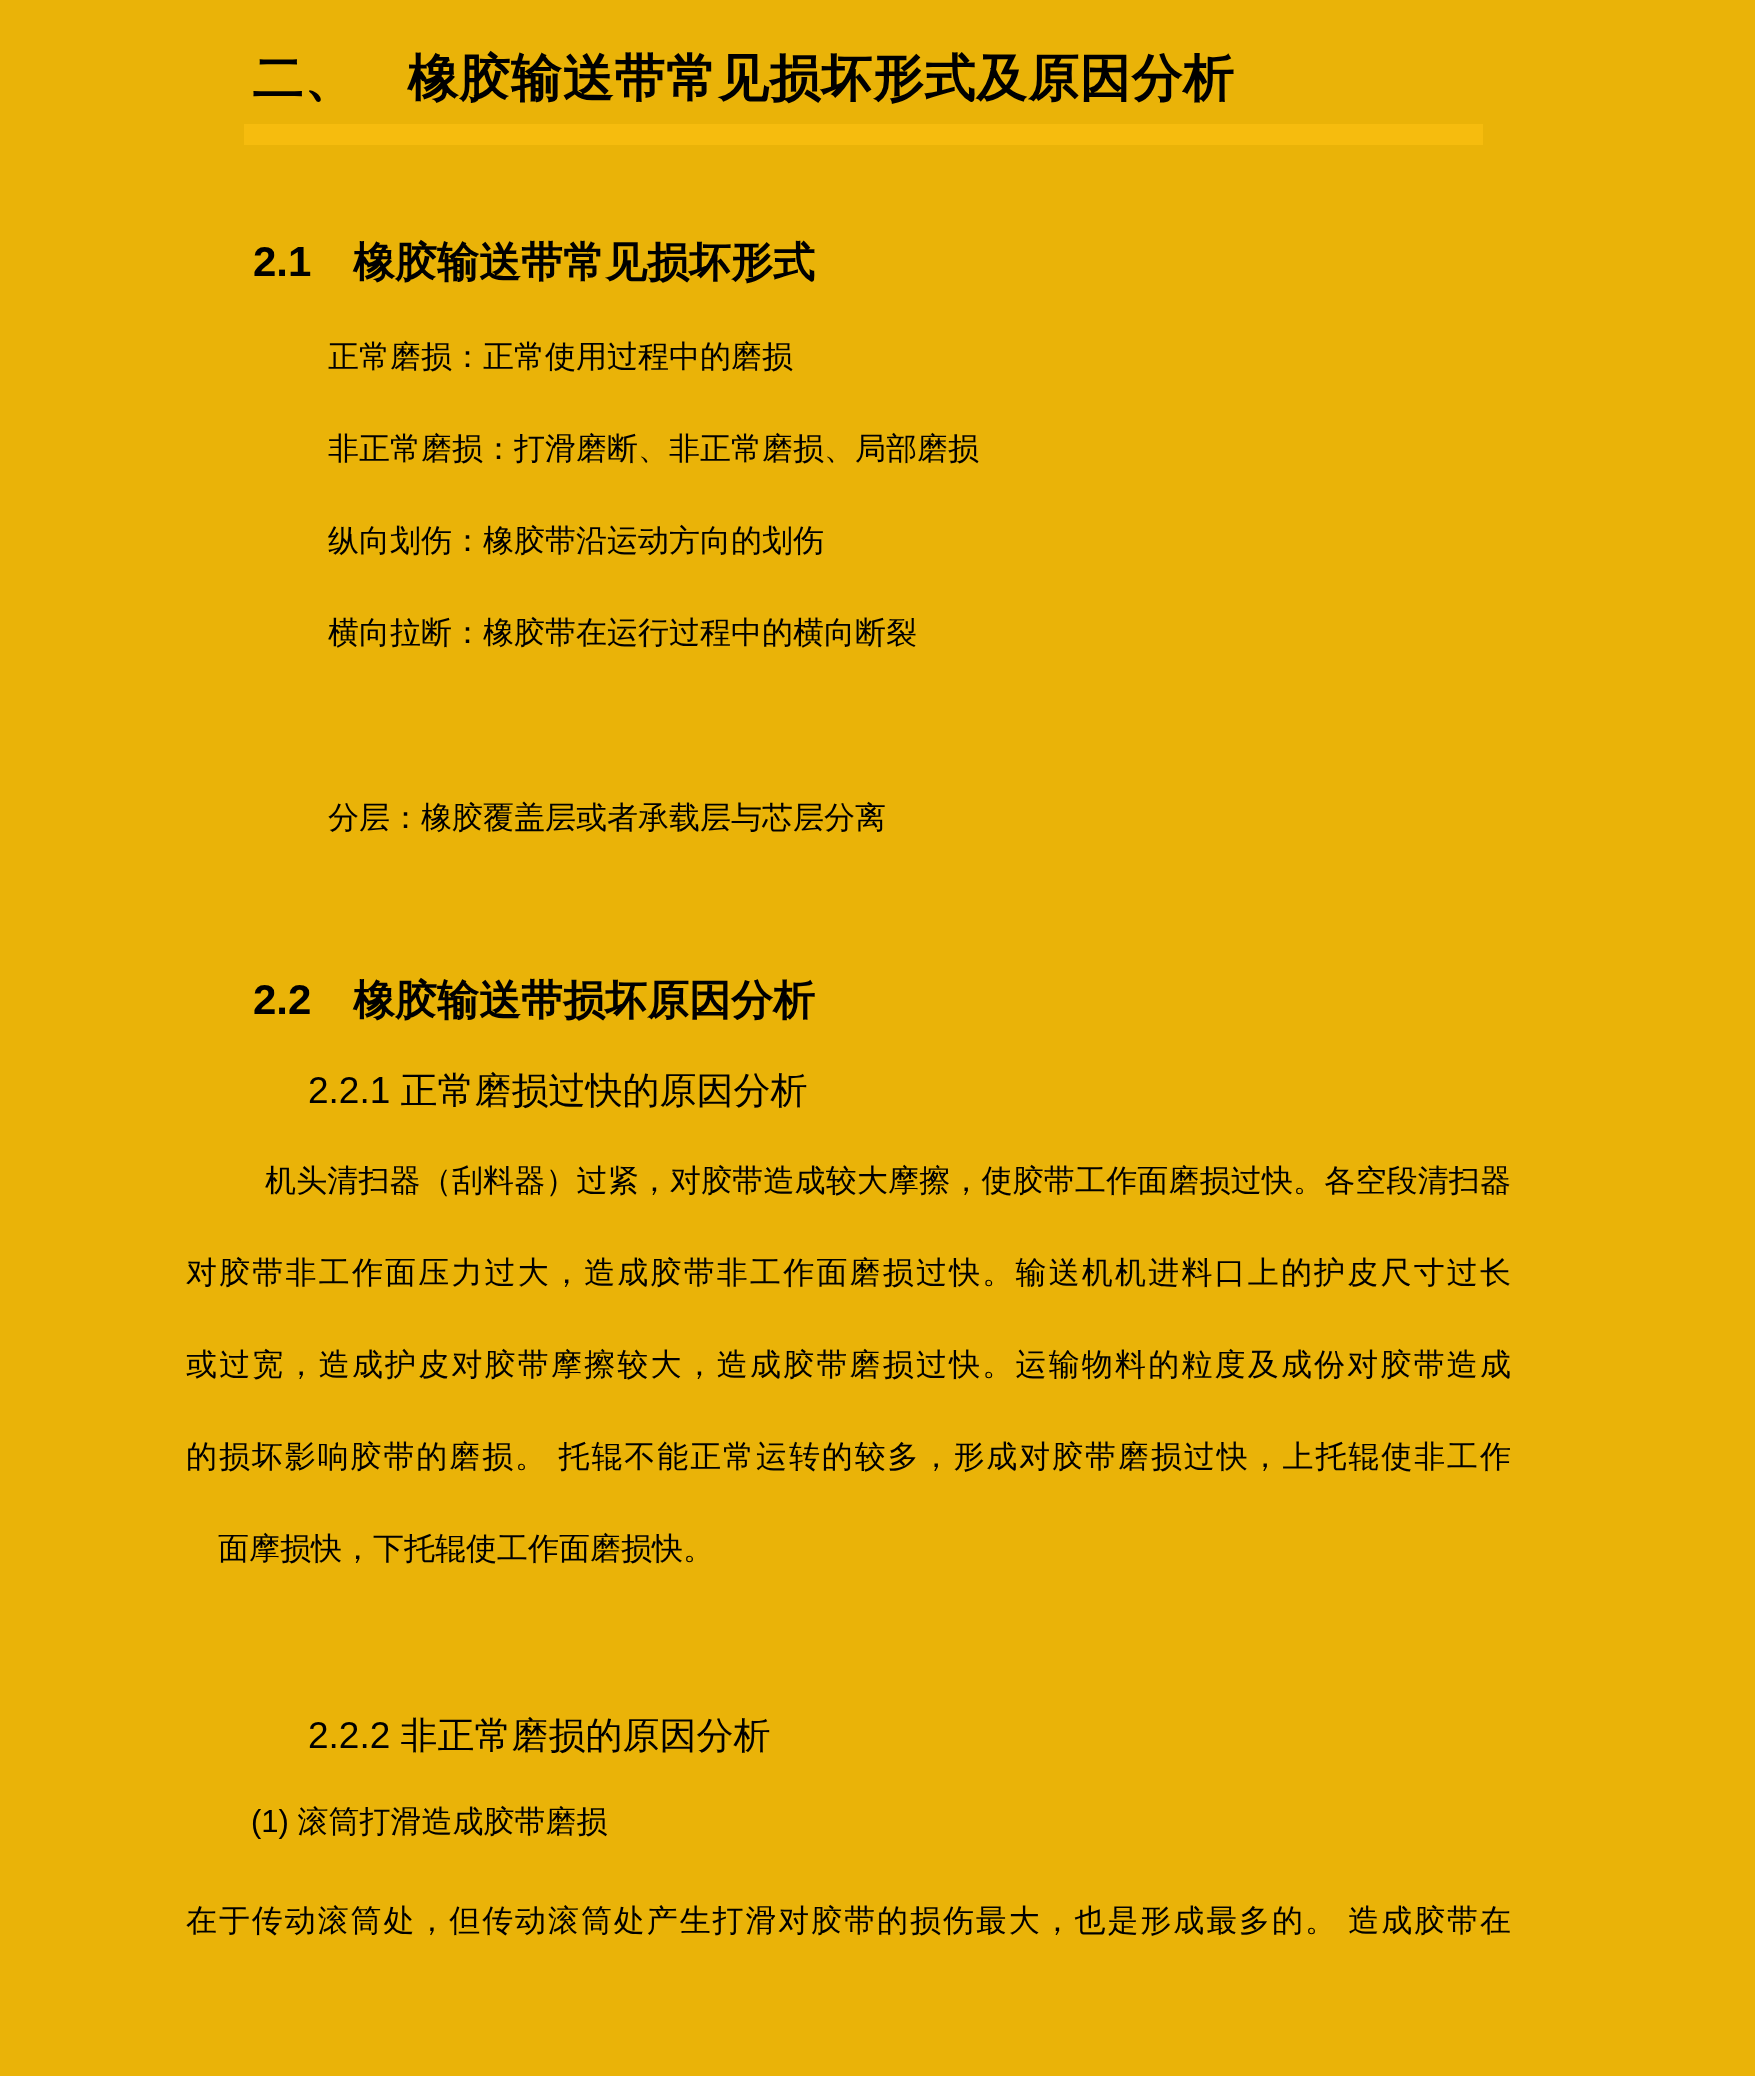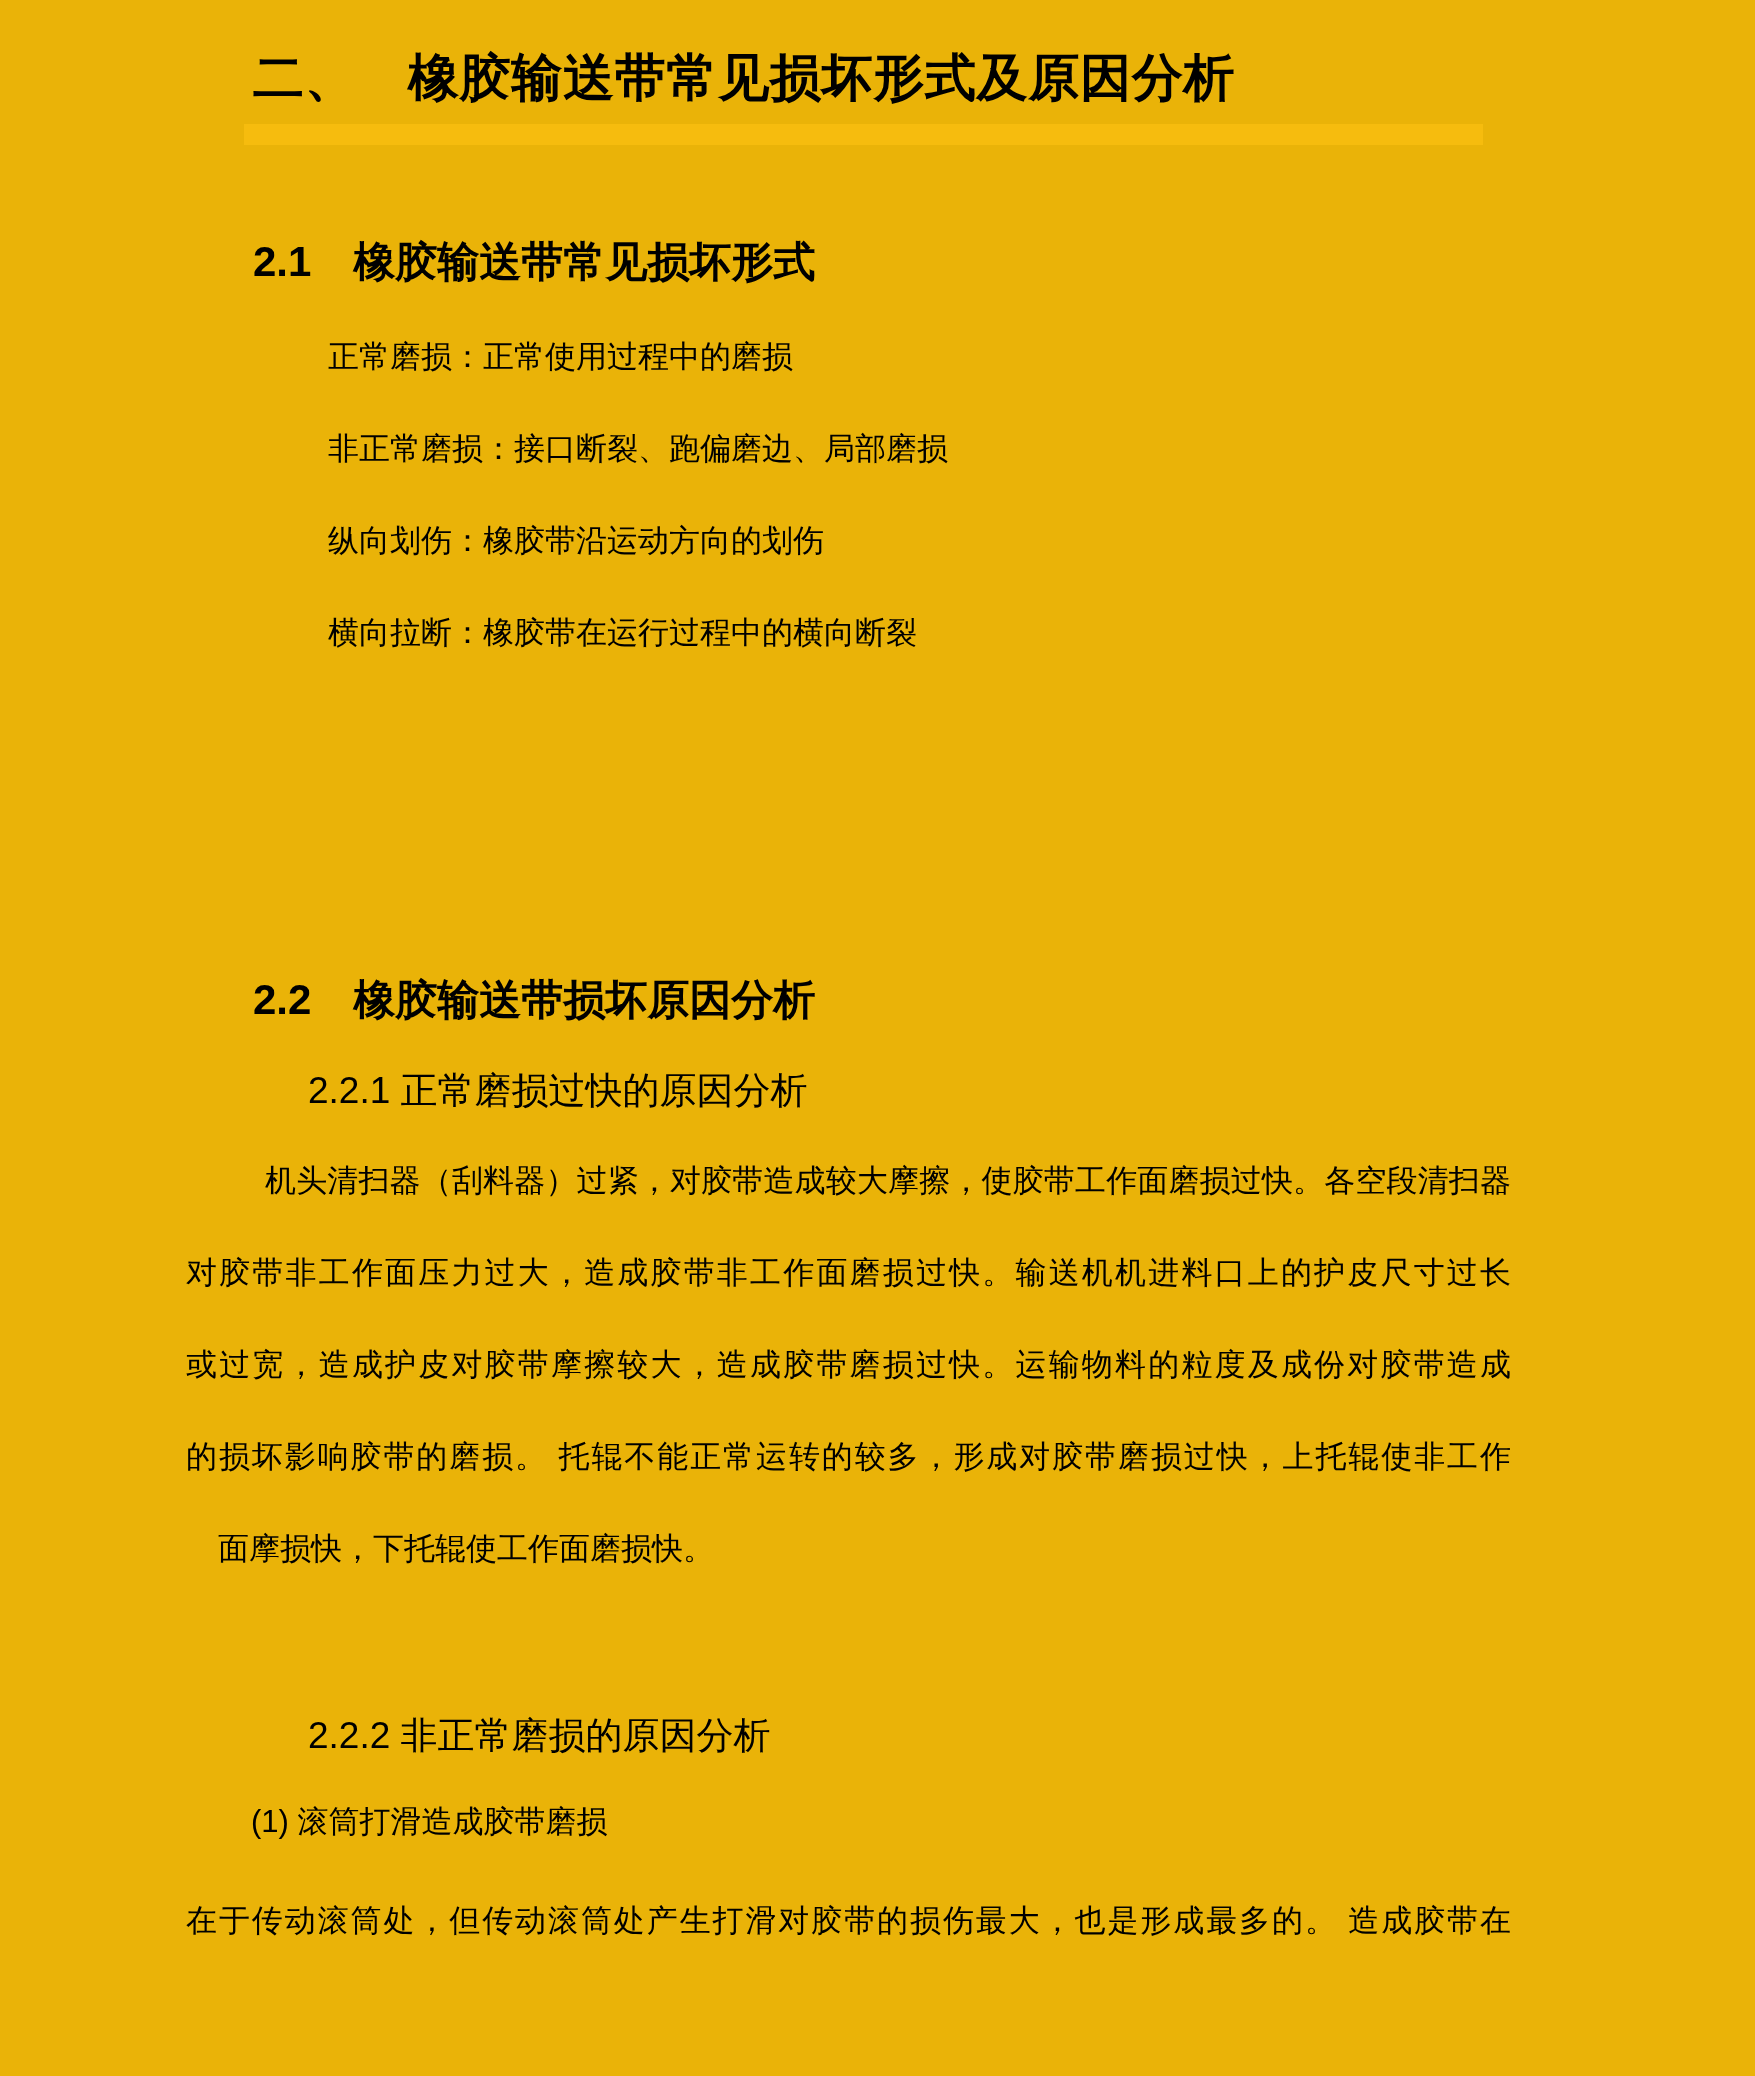--- a/index.html
+++ b/index.html
@@ -85,23 +85,24 @@
 
 <div class="page">
 
   <div class="abs doc-title">二、　橡胶输送带常见损坏形式及原因分析</div>
 
   <div class="abs accent-bar" style="background-color: rgb(246, 188, 14);"></div>
 
   <div class="abs h2 h2-21">2.1　橡胶输送带常见损坏形式</div>
 
   <div class="abs list-item" style="top:340px">正常磨损：正常使用过程中的磨损</div>
-  <div class="abs list-item" style="top:432px">非正常磨损：接口断裂、跑偏磨边、局部磨损</div>
+  <div class="abs list-item" style="top:432px">非正常磨损：打滑磨断、非正常磨损、局部磨损</div>
   <div class="abs list-item" style="top:524px">纵向划伤：橡胶带沿运动方向的划伤</div>
   <div class="abs list-item" style="top:616px">横向拉断：橡胶带在运行过程中的横向断裂</div>
+  <div class="abs list-item" style="top:801px">分层：橡胶覆盖层或者承载层与芯层分离</div>
 
   <div class="abs h2 h2-22">2.2　橡胶输送带损坏原因分析</div>
 
   <div class="abs h3 h3-221">2.2.1 正常磨损过快的原因分析</div>
 
   <div class="abs para para-1">
     <div class="jline first-indent">机头清扫器（刮料器）过紧，对胶带造成较大摩擦，使胶带工作面磨损过快。各空段清扫器</div>
     <div class="jline">对胶带非工作面压力过大，造成胶带非工作面磨损过快。输送机机进料口上的护皮尺寸过长</div>
     <div class="jline">或过宽，造成护皮对胶带摩擦较大，造成胶带磨损过快。运输物料的粒度及成份对胶带造成</div>
     <div class="jline">的损坏影响胶带的磨损。 托辊不能正常运转的较多，形成对胶带磨损过快，上托辊使非工作</div>

